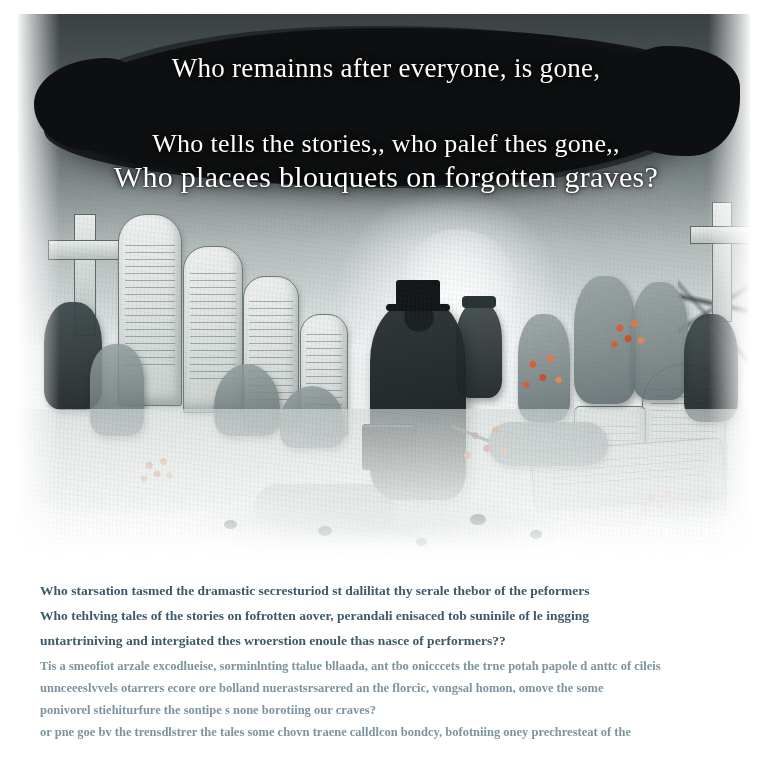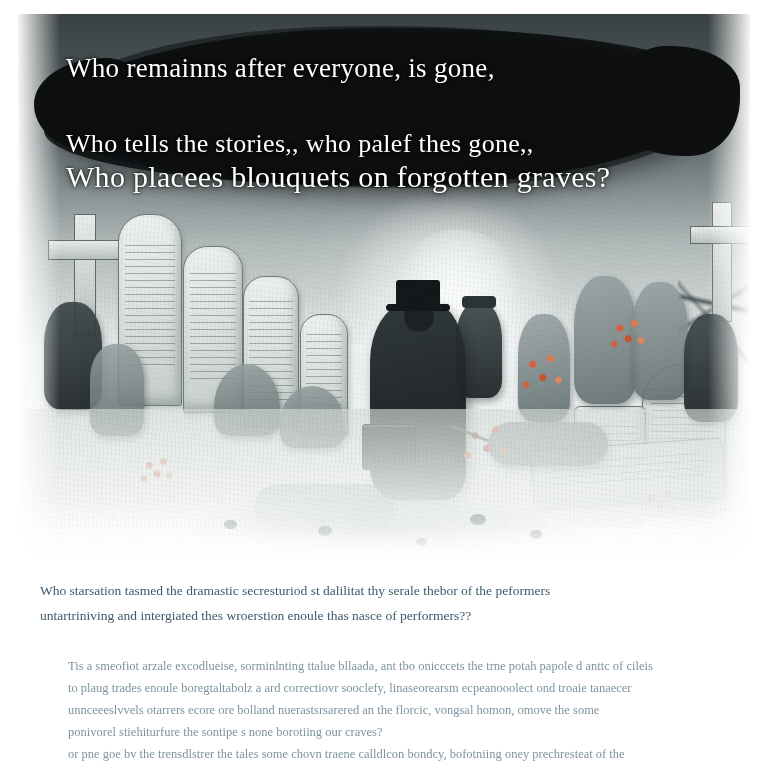--- a/index.html
+++ b/index.html
@@ -91,21 +91,21 @@
     width: 130px; height: 110px;
     background: #0d0f10;
     border-radius: 45% 55% 40% 60% / 60% 40% 55% 45%;
   }
 
   .title-block {
     position: absolute;
     left: 48px;
     top: 38px;
     width: 640px;
-    text-align: left;
+    text-align: center;
     color: #ffffff;
     font-family: "Liberation Serif", serif;
     font-size: 27px;
     line-height: 33px;
     letter-spacing: 0.3px;
     text-shadow: 0 0 3px rgba(0,0,0,0.9), 0 0 9px rgba(0,0,0,0.8);
   }
   .title-line { display: block; white-space: nowrap; }
   .title-line.l1 { font-size: 27px; }
   .title-line.l2 { font-size: 26px; margin-top: 42px; }
@@ -166,22 +166,22 @@
 
   
   .caption {
     position: absolute;
     left: 40px;
     width: 690px;
     font-family: "Liberation Serif", serif;
     color: #3f5968;
   }
   .caption-1 { top: 578px; font-size: 13.5px; line-height: 25px; color: #3d5a6a; }
-  .caption-2 { top: 655px; font-size: 12.5px; line-height: 22px; color: #7d94a0; margin-left: 28px; }
-  .cap-line { display: block; white-space: nowrap; overflow: hidden; }
+  .caption-2 { top: 655px; font-size: 12.5px; line-height: 22px; color: #7d94a0; }
+  .cap-line { display: block; white-space: nowrap; overflow: hidden; font-weight: bold; }
 </style>
 </head>
 <body>
 
 <div class="page">
 
   <div class="illustration">
 
     <div class="backdrop-dark"></div>
 
@@ -271,24 +271,24 @@
     <div class="title-ink"></div>
     <div class="title-block">
       <span class="title-line l1">Who remainns after  everyone, is gone,</span>
       <span class="title-line l2">Who tells the  stories,,  who palef thes gone,,</span>
       <span class="title-line l3">Who placees blouquets on forgotten graves?</span>
     </div>
   </div>
 
   <div class="caption caption-1">
     <span class="cap-line">Who starsation tasmed the dramastic secresturiod st dalilitat thy serale thebor of the peformers</span>
+    <span class="cap-line">Who tehlving  tales  of the  stories  on  fofrotten aover,  perandali enisaced tob suninile of le ingging</span>
     <span class="cap-line">untartriniving and intergiated thes wroerstion enoule thas nasce of performers??</span>
   </div>
 
   <div class="caption caption-2">
     <span class="cap-line">Tis a smeofiot arzale excodlueise,  sorminlnting ttalue bllaada, ant tbo onicccets the trne potah papole d anttc of cileis</span>
-    <span class="cap-line">to plaug trades enoule boregtaltabolz a ard correctiovr sooclefy,  linaseorearsm ecpeanooolect ond troaie tanaecer</span>
     <span class="cap-line">unnceeeslvvels otarrers ecore ore bolland nuerastsrsarered an the florcic,  vongsal homon,  omove the some</span>
     <span class="cap-line">ponivorel stiehiturfure the sontipe s none borotiing our craves?</span>
     <span class="cap-line">or pne goe bv the trensdlstrer the tales some chovn traene calldlcon bondcy, bofotniing oney prechresteat of the</span>
   </div>
 
 </div>
 
 </body></html>

